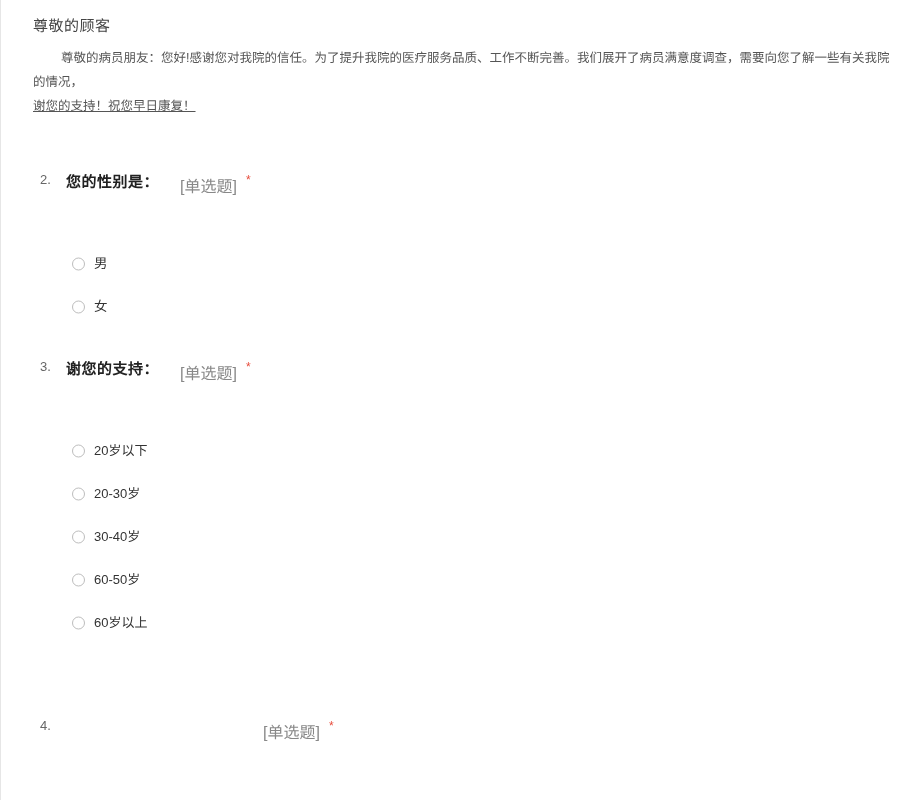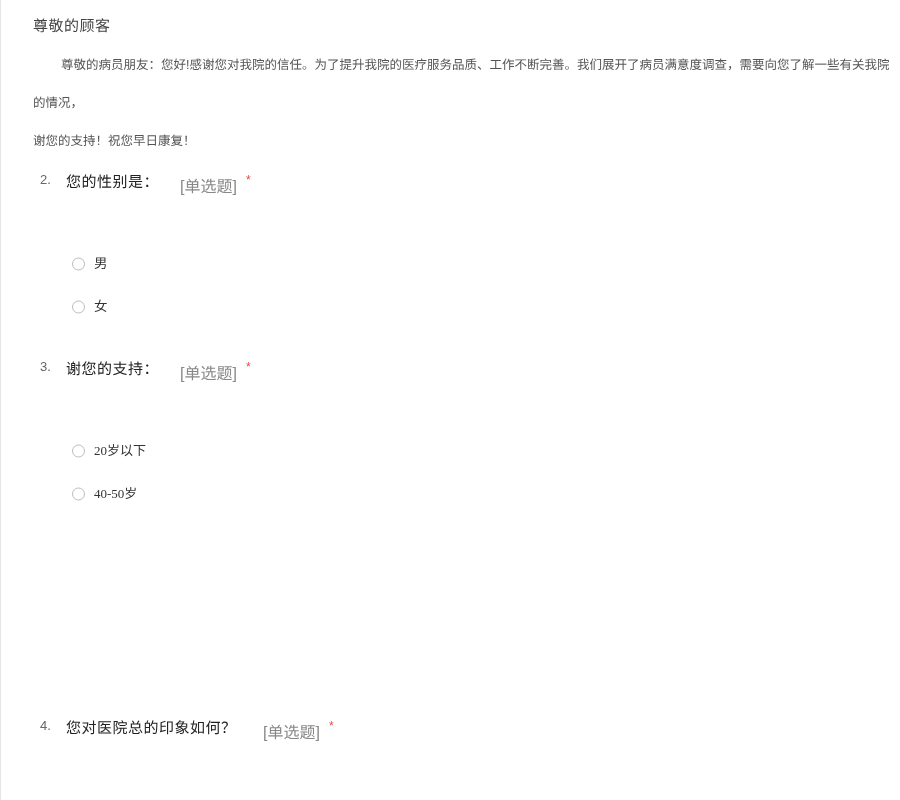--- a/index.html
+++ b/index.html
@@ -37,27 +37,28 @@
     font-size: 15px;
     color: #444444;
     letter-spacing: 0.5px;
   }
   .intro {
     position: absolute;
     left: 33px;
     top: 46px;
     width: 868px;
     font-size: 12.5px;
-    line-height: 38px;
+    line-height: 24px;
     color: #555555;
     text-indent: 28px;
   }
   .intro .line2 {
     display: block;
     text-indent: 0;
+    text-decoration: underline;
   }
   .question {
     position: absolute;
     left: 0;
     width: 900px;
   }
   .q-head {
     position: relative;
     height: 26px;
     padding-left: 40px;
@@ -67,21 +68,21 @@
     left: 40px;
     top: 2px;
     font-size: 13px;
     color: #666666;
   }
   .q-title {
     position: absolute;
     left: 66px;
     top: 0;
     font-size: 15px;
-    font-weight: normal;
+    font-weight: bold;
     color: #222222;
     letter-spacing: 0.5px;
     white-space: nowrap;
   }
   .q-type {
     position: absolute;
     top: 3px;
     font-size: 16px;
     color: #888888;
     white-space: nowrap;
@@ -160,36 +161,47 @@
     </div>
   </div>
 
   <div class="question" style="top:357px;">
     <div class="q-head">
       <span class="q-num">3.</span>
       <span class="q-title">谢您的支持：</span>
       <span class="q-type" style="left:180px;">[单选题]</span>
       <span class="q-required" style="left:246px;">*</span>
     </div>
-    <div class="options" style="position:relative;top:46px;font-family:Liberation Serif, serif;">
+    <div class="options" style="position:relative;top:46px;">
       <div class="option">
         <span class="radio"></span>
         <span class="opt-label">20岁以下</span>
       </div>
       <div class="option">
         <span class="radio"></span>
-        <span class="opt-label">40-50岁</span>
+        <span class="opt-label">20-30岁</span>
+      </div>
+      <div class="option">
+        <span class="radio"></span>
+        <span class="opt-label">30-40岁</span>
+      </div>
+      <div class="option">
+        <span class="radio"></span>
+        <span class="opt-label">60-50岁</span>
+      </div>
+      <div class="option">
+        <span class="radio"></span>
+        <span class="opt-label">60岁以上</span>
       </div>
     </div>
   </div>
 
   <div class="question" style="top:716px;">
     <div class="q-head">
       <span class="q-num">4.</span>
-      <span class="q-title">您对医院总的印象如何？</span>
       <span class="q-type" style="left:263px;">[单选题]</span>
       <span class="q-required" style="left:329px;">*</span>
     </div>
     <div class="options" style="position:relative;top:46px;">
       <div class="option">
         
         
       </div>
     </div>
   </div>

